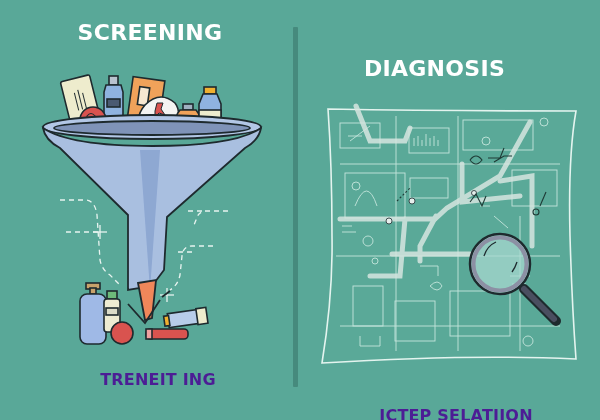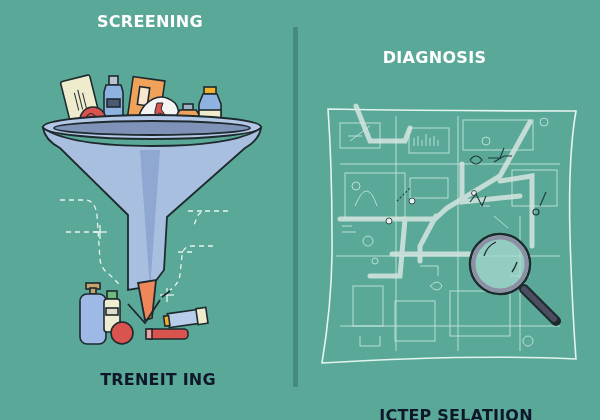--- a/index.html
+++ b/index.html
@@ -6,27 +6,27 @@
   body {
     width:600px; height:420px; overflow:hidden;
     background:#59a898;
     font-family:"DejaVu Sans", sans-serif;
     position:relative;
   }
   .panel { position:absolute; top:0; height:420px; }
   .panel.left { left:0; width:295px; }
   .panel.right { left:298px; width:273px;margin-top:36px; }
   .title {
-    position:absolute; top:12px; left:0; right:0;
+    position:absolute; top:20px; left:0; right:0;
     text-align:center; color:#ffffff; font-weight:bold;
-    font-size:16px; letter-spacing:0.3px;
+    font-size:22px; letter-spacing:0.3px;
   }
   .caption {
     position:absolute; top:370px; left:0; right:8px;
-    text-align:center; color:#0f172a; font-weight:bold;
+    text-align:center; color:#4c1d95; font-weight:bold;
     font-size:16px; letter-spacing:0.2px;
   }
   .panel.left .title { left:0; width:300px; }
   .panel.left .caption { left:8px; width:300px; }
   .panel.right .caption { left:0; width:300px;padding-left:8px; }
   .divider {
     position:absolute; left:293px; top:27px; width:5px; height:360px;
     background:#468a7d; border-radius:1px;
   }
   svg { position:absolute; left:0; top:0; }

